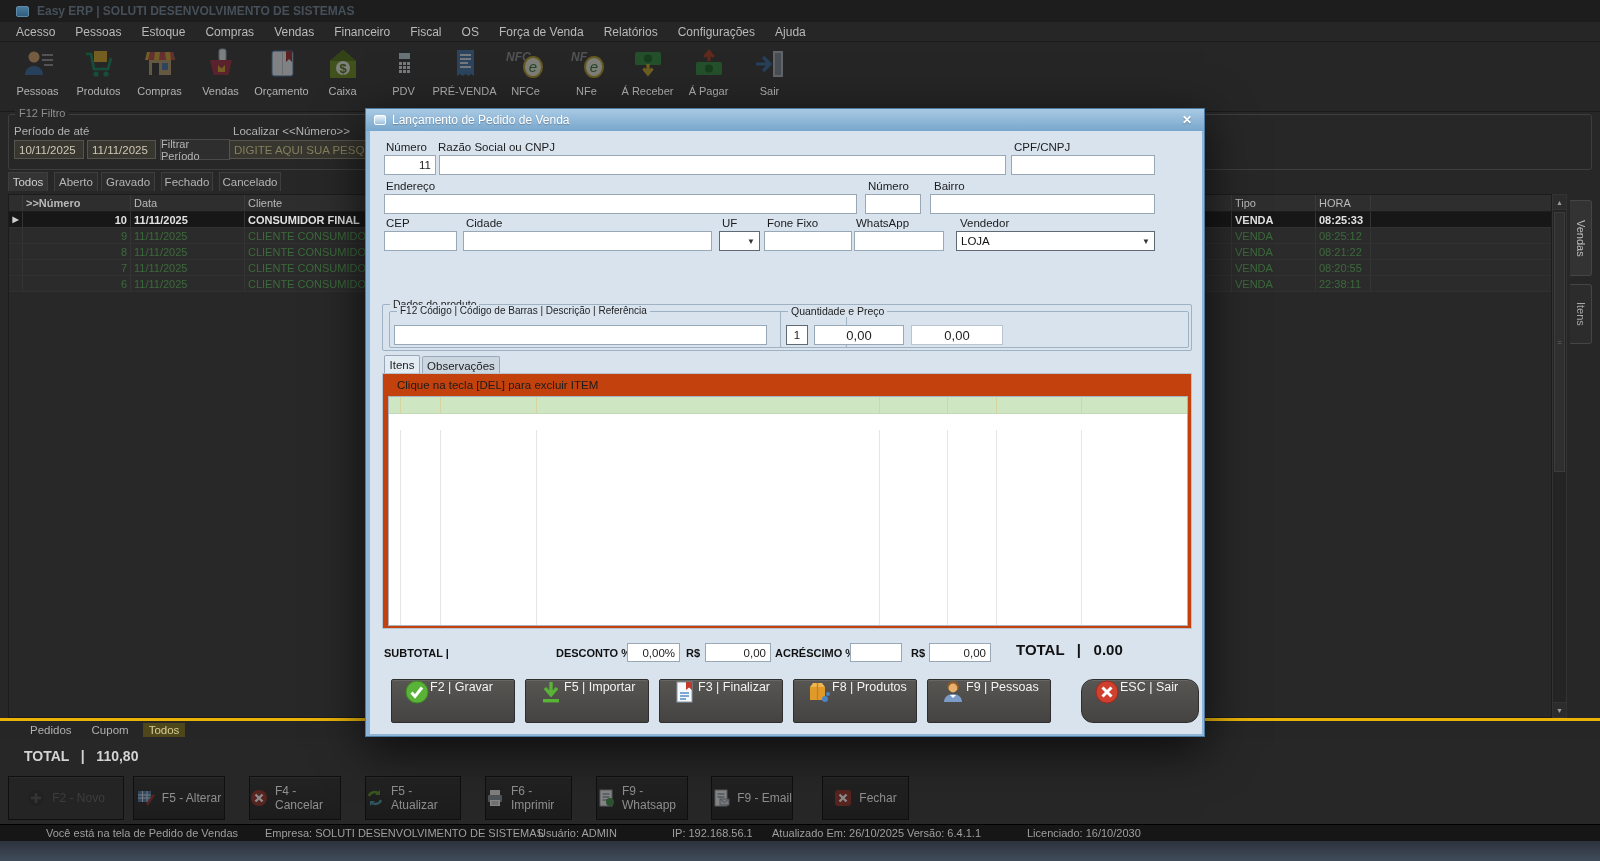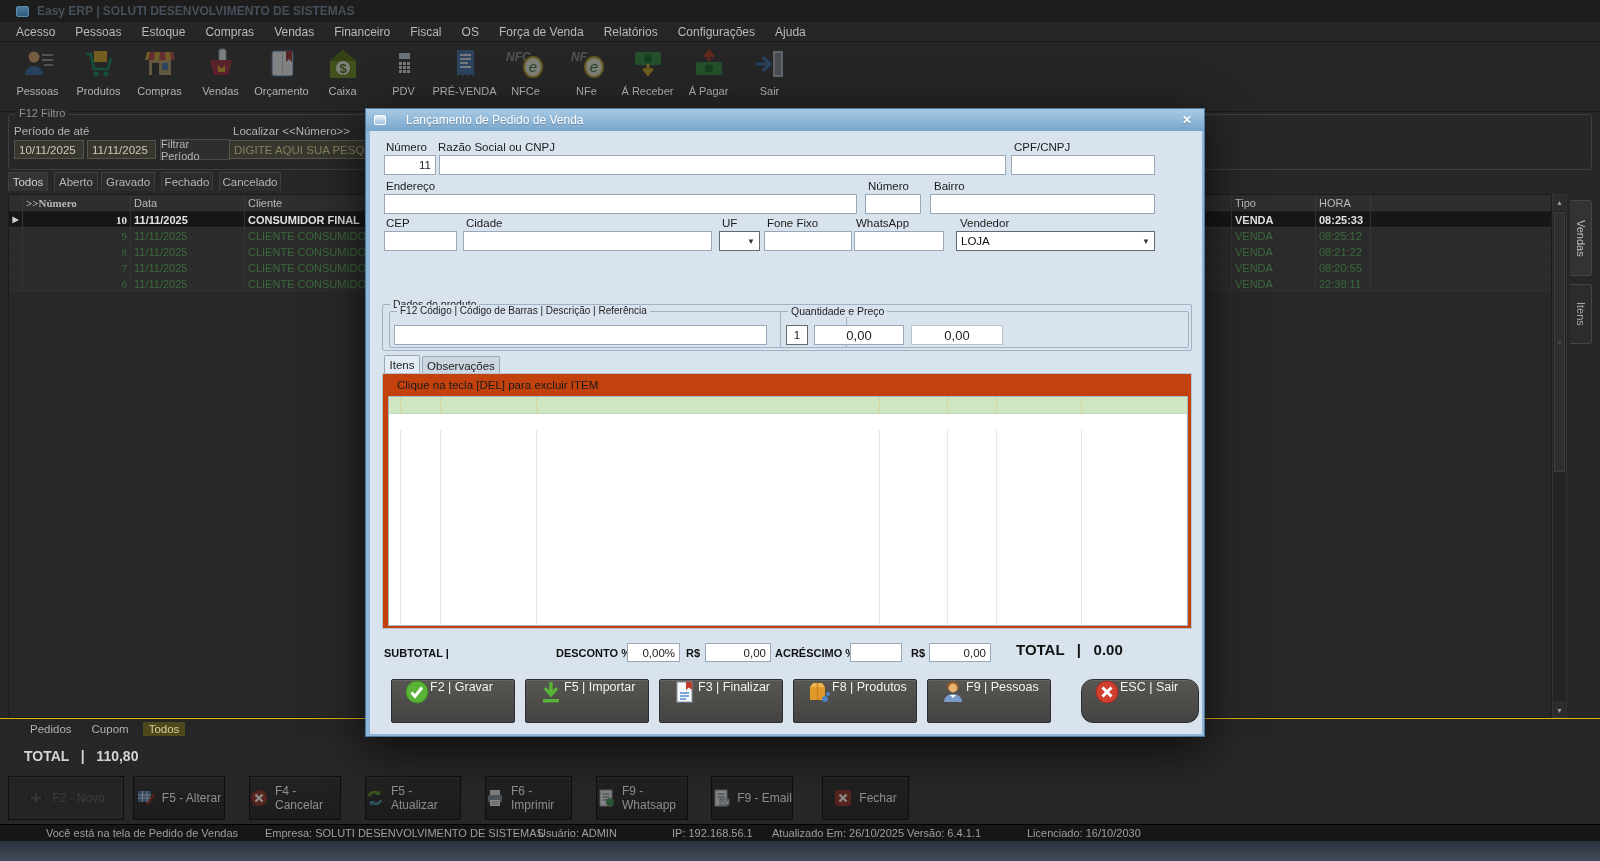--- a/index.html
+++ b/index.html
@@ -28,51 +28,51 @@
   .stab{height:19px;background:#2c2c2c;border:1px solid #3e3e3e;border-bottom:none;color:#b5b5b5;font-size:11.5px;display:flex;align-items:center;justify-content:center;}
   .stab.sel{background:#343434;color:#cfcfcf;}
 
   .grid{left:8px;top:194px;width:1544px;height:524px;background:#292929;border:1px solid #1c1c1c;}
   .ghead{display:flex;height:17px;background:#2e2e2e;border-bottom:1px solid #1e1e1e;}
   .ghead>div{border-right:1px solid #3a3a3a;font-size:11px;color:#b9b9b9;display:flex;align-items:center;padding:0 3px;}
   .grow{display:flex;height:16px;border-bottom:1px solid #313131;background:#2b2b2b;color:#3c6a3c;}
   .grow>div{border-right:1px solid #343434;font-size:11px;display:flex;align-items:center;padding:0 3px;overflow:hidden;white-space:nowrap;}
   .grow.sel{background:#171717;color:#e2e2e2;font-weight:bold;}
   .g0{width:14px;justify-content:center;}
-  .g1{width:108px;justify-content:flex-end;font-family:Liberation Serif, serif;}
+  .g1{width:108px;justify-content:flex-end;}
   .g2{width:114px;}
   .g3{width:987px;}
   .g4{width:84px;}
   .g5{width:55px;}
   .g6{flex:1;border-right:none!important;}
   .gfill{position:absolute;left:0;right:0;top:97px;bottom:0;background:#282828;}
 
   .vscroll{left:1552px;top:194px;width:15px;height:524px;background:#242424;border:1px solid #333;}
   .varrow{height:15px;display:flex;align-items:center;justify-content:center;font-size:7px;color:#9a9a9a;background:#2c2c2c;border-bottom:1px solid #333;}
   .varrow.dn{position:absolute;bottom:0;left:0;right:0;border-top:1px solid #333;border-bottom:none;}
   .vthumb{position:absolute;left:1px;right:1px;top:17px;height:260px;background:#2f2f2f;border:1px solid #3c3c3c;display:flex;align-items:center;justify-content:center;color:#6a6a6a;font-size:8px;}
   .sidetab{writing-mode:vertical-rl;font-size:11px;color:#a8a8a8;background:#2c2c2c;border:1px solid #454545;border-left:none;border-radius:0 3px 3px 0;display:flex;align-items:center;justify-content:center;}
 
-  .btabs{left:0;top:718px;width:1600px;height:20px;background:#262626;border-top:1px solid #eab308;display:flex;align-items:center;padding-left:24px;gap:8px;}
+  .btabs{left:0;top:718px;width:1600px;height:20px;background:#262626;border-top:3px solid #eab308;display:flex;align-items:center;padding-left:24px;gap:8px;}
   .btab{font-size:11.5px;color:#b0b0b0;padding:1px 6px;}
   .btab.sel{background:#4f471c;color:#d6cd92;}
   .totalbar{font-size:14px;font-weight:bold;color:#d4d4d4;}
 
   .abtn{position:absolute;top:776px;height:44px;background:linear-gradient(180deg,#232323,#1c1c1c);border:1px solid #0f0f0f;box-shadow:inset 0 1px 0 rgba(255,255,255,.04);display:flex;align-items:center;justify-content:center;gap:7px;color:#8f8f8f;font-size:12px;}
   .abtn .aico{display:flex;filter:brightness(.55) saturate(.7);}
   .abtn.dis{background:#242424;color:#3d3d3d;}
   .abtn.dis .aico{filter:brightness(.28) saturate(.3);}
 
   .statusbar{left:0;top:824px;width:1600px;height:17px;background:#161616;border-top:1px solid #000;}
   .statusbar span{position:absolute;top:2px;font-size:11px;color:#9f9f9f;white-space:nowrap;}
   .strip{left:0;top:841px;width:1600px;height:20px;background:linear-gradient(180deg,#2b323c,#414c5a);}
 
   
   .dialog{left:365px;top:108px;width:840px;height:629px;background:#8fb6d9;border:1px solid #4f7ba3;box-shadow:0 12px 46px rgba(0,0,0,.7);z-index:10;}
-  .dtitle{position:absolute;left:0;top:0;right:0;height:22px;background:linear-gradient(180deg,#a9cae4,#78a6cc);display:flex;align-items:center;padding:0 8px;gap:20px;}
+  .dtitle{position:absolute;left:0;top:0;right:0;height:22px;background:linear-gradient(180deg,#a9cae4,#78a6cc);display:flex;align-items:center;padding:0 8px;gap:6px;}
   .dtitle .ttext{font-size:12px;color:#fff;text-shadow:0 1px 1px rgba(0,0,0,.25);}
   .dtitle .x{margin-left:auto;color:#fff;font-size:12px;font-weight:bold;text-shadow:0 1px 1px rgba(0,0,0,.3);padding:0 4px;}
   .dico{width:12px;height:10px;background:linear-gradient(180deg,#eaf3fa,#9cc2de);border:1px solid #fff;border-radius:2px;}
   .dbody{position:absolute;left:4px;top:22px;width:832px;height:603px;background:#d8e3ee;}
   .dlbl{font-size:11.5px;color:#1c1c1c;white-space:nowrap;}
   .w{background:#fff;border:1px solid #98a8b6;font-size:11.5px;color:#222;display:flex;align-items:center;padding:0 4px;}
   .w.r{justify-content:flex-end;}
   .combo{background:#fff;border:1px solid #5f6a74;font-size:11.5px;color:#111;display:flex;align-items:center;padding:0 4px;}
   .combo .arr{margin-left:auto;font-size:8px;color:#333;}
   .gb{border:1px solid #9fb2c3;border-radius:2px;}

